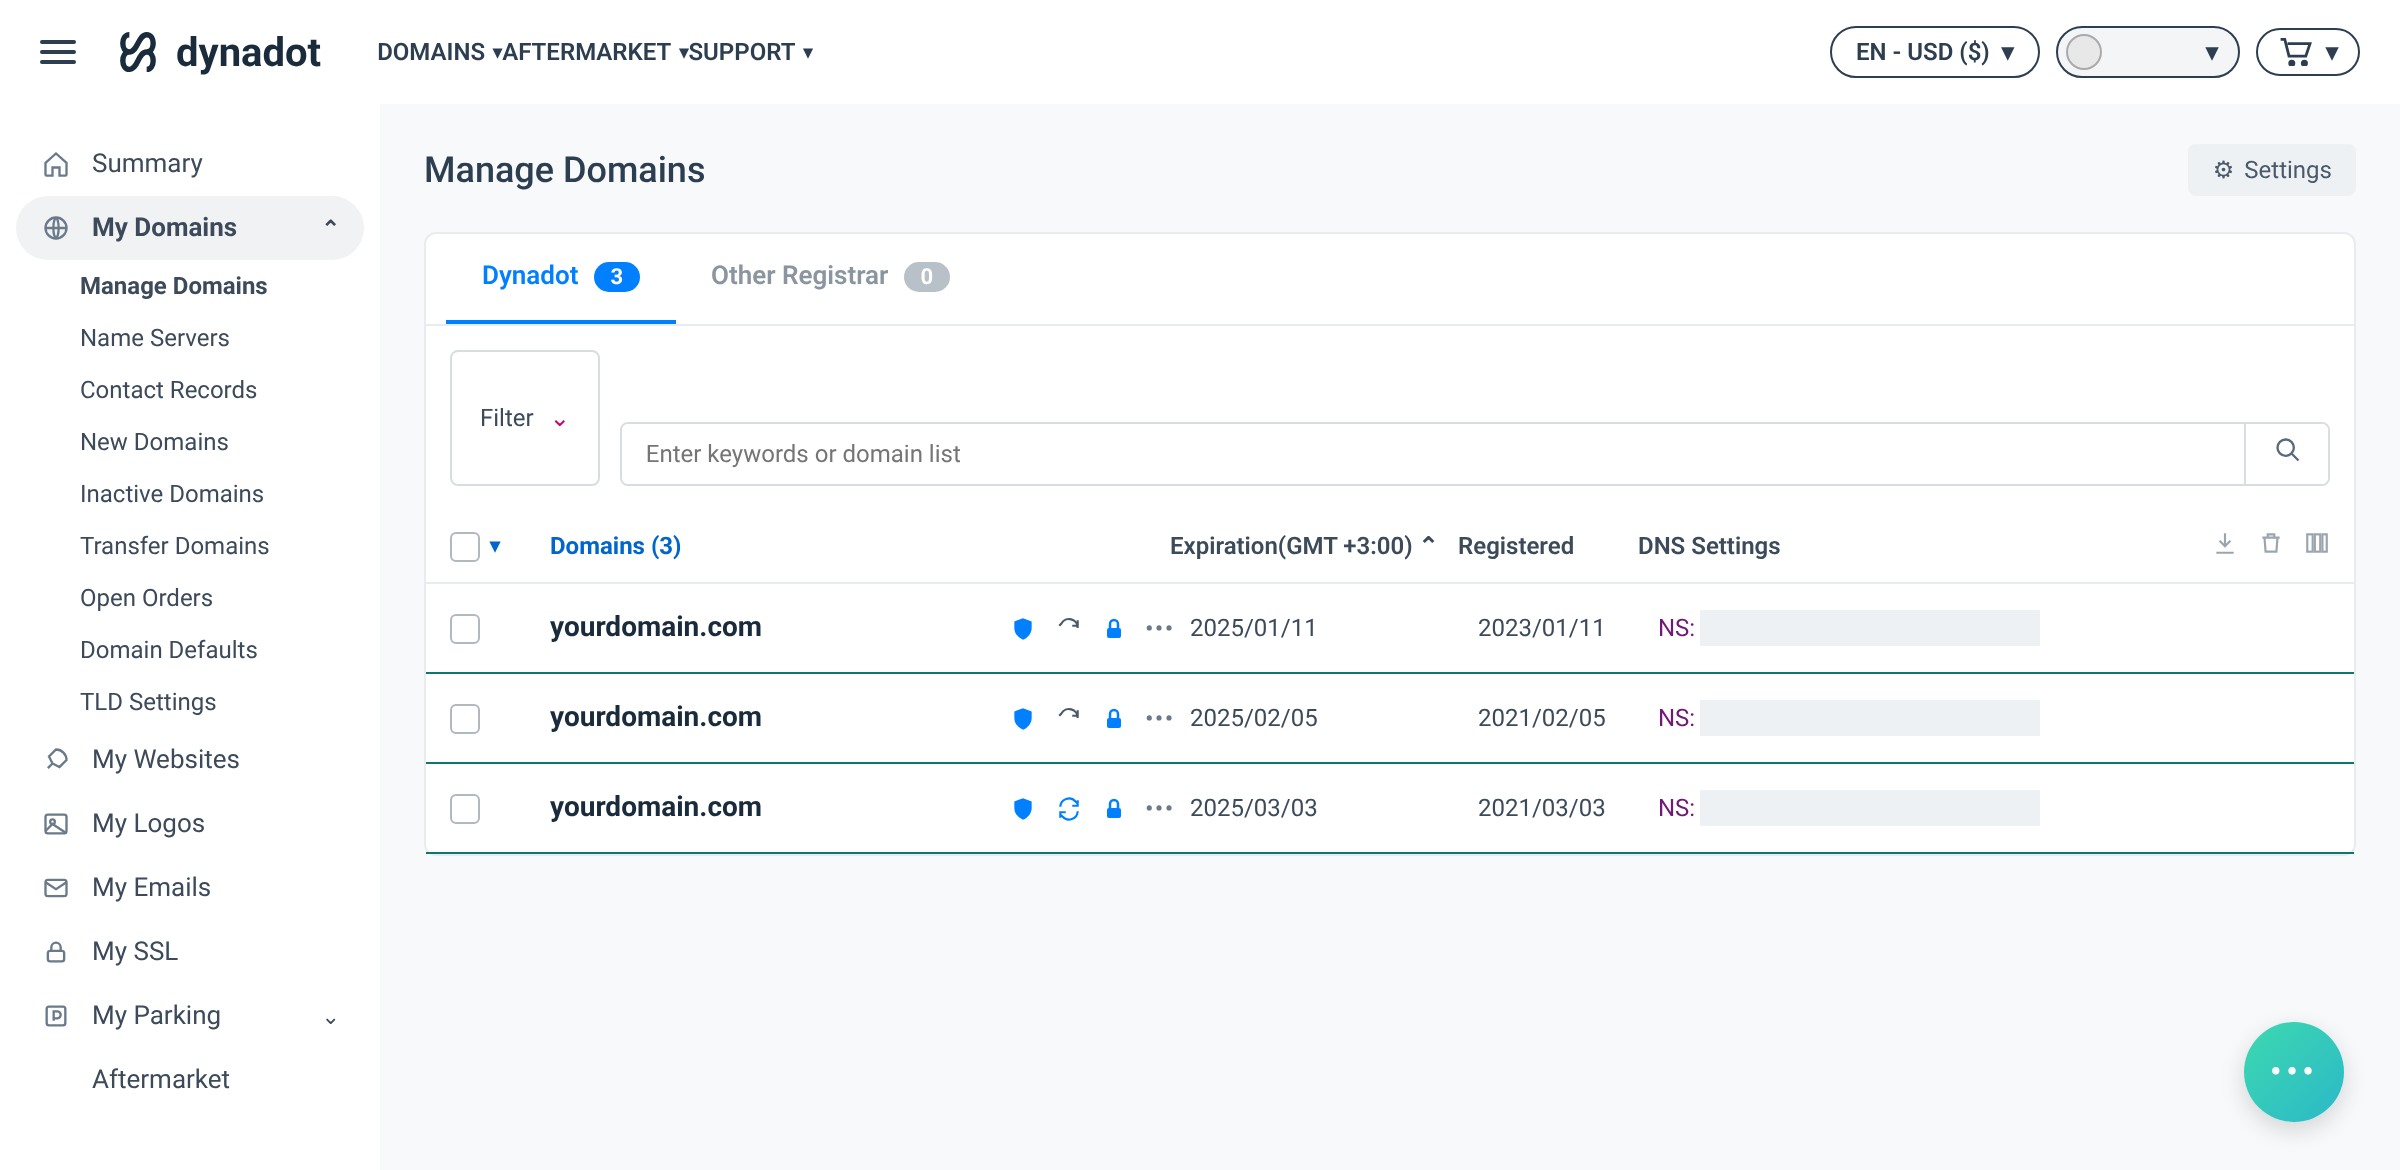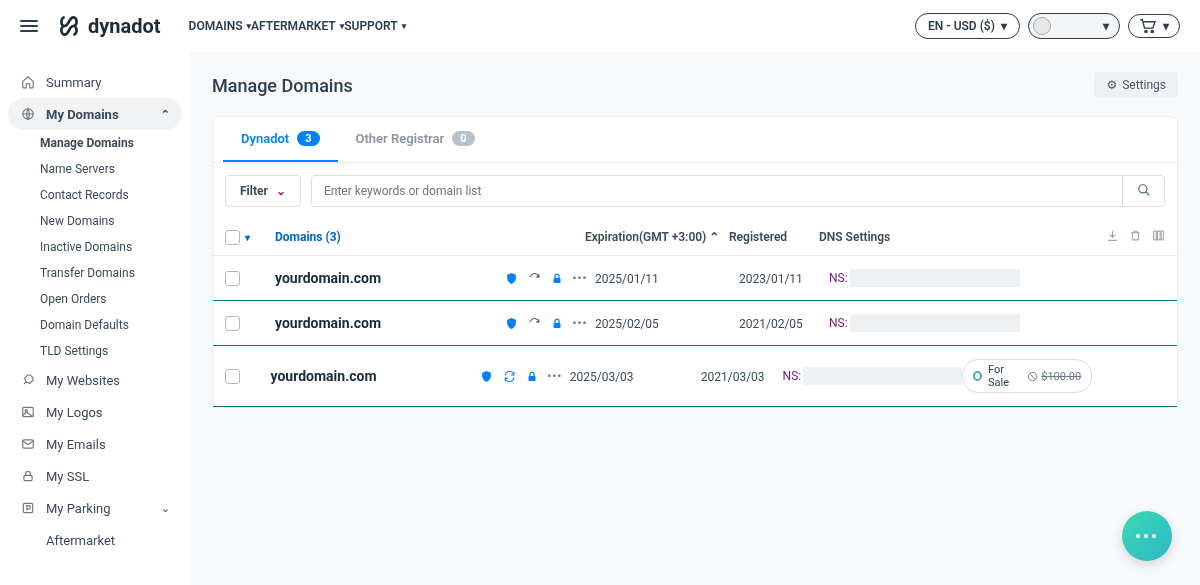--- a/index.html
+++ b/index.html
@@ -32,22 +32,22 @@
 .settings-btn { margin-left: auto; background: #eef1f4; border: none; border-radius: 4px; padding: 6px 12px; font-size: 12px; color: #4a5a6a; cursor: pointer; display: flex; align-items: center; gap: 5px; }
 
 .card { background: #fff; border: 1px solid #e8ecf0; border-radius: 6px; }
 .tabs { display: flex; border-bottom: 1px solid #e8ecf0; padding: 0 10px; }
 .tab { padding: 14px 18px; font-size: 13px; font-weight: 600; color: #8a95a0; cursor: pointer; display: flex; align-items: center; gap: 8px; border-bottom: 2px solid transparent; }
 .tab.active { color: #0080ff; border-bottom-color: #0080ff; }
 .badge { background: #b8c0c8; color: #fff; border-radius: 10px; padding: 1px 8px; font-size: 11px; font-weight: 700; min-width: 20px; text-align: center; }
 .tab.active .badge { background: #0080ff; }
 
 .toolbar { display: flex; padding: 12px 12px; gap: 10px; }
-.filter-btn { border: 1px solid #d8dde2; background: #fff; padding: 1px 14px; font-size: 12px; font-weight: 700; color: #3c4a5a; border-radius: 4px; cursor: pointer; display: flex; align-items: center; gap: 8px; }
-.search-wrap { flex: 1; display: flex; border: 1px solid #d8dde2; border-radius: 4px; overflow: hidden; }
+.filter-btn { border: 1px solid #d8dde2; background: #fff; padding: 1px 14px; font-size: 12px; font-weight: 400; color: #3c4a5a; border-radius: 4px; cursor: pointer; display: flex; align-items: center; gap: 8px; }
+.search-wrap { flex: 1; display: flex; border: 1px solid #d8dde2; border-radius: 4px; overflow: hidden; margin-top: 36px; }
 .search-input { flex: 1; border: none; padding: 8px 12px; font-size: 12px; outline: none; }
 .search-btn { width: 42px; border: none; border-left: 1px solid #d8dde2; background: #fff; cursor: pointer; color: #5a6a7a; }
 
 .thead { display: flex; align-items: center; padding: 10px 12px; border-bottom: 1px solid #e8ecf0; font-size: 12px; font-weight: 600; color: #3c4a5a; }
 .col-check { width: 50px; display: flex; align-items: center; gap: 4px; }
 .col-domain { width: 230px; }
 .col-domain-head { color: #0066cc; font-weight: 700; }
 .col-exp { width: 144px; }
 .col-reg { width: 90px; }
 .col-dns { flex: 1; }
@@ -372,28 +372,20 @@
                   <path d="M8 11V7a4 4 0 018 0v4" fill="none" stroke="#0080ff" stroke-width="2.5"></path>
                 </svg>
               </span>
       <span class="ico ico-more">•••</span>
     </div>
     <div class="col-exp"><span class="exp-date">2025/03/03</span></div>
     <div class="col-reg"><span class="reg-date">2021/03/03</span></div>
     <div class="col-dns" style="display:flex;align-items:center;">
       <span class="dns-val">NS:</span>
       <span class="dns-block"></span>
-      <div class="for-sale-pill">
-        <span class="dot-g"></span>
-        <span>For Sale</span>
-        <span class="price-strike"><svg width="11" height="11" viewBox="0 0 24 24" fill="none" stroke="#6b7a8a" stroke-width="2">
-                    <circle cx="12" cy="12" r="9"></circle>
-                    <path d="M6 6l12 12"></path>
-                  </svg>$100.00</span>
-      </div>
     </div>
     <div class="col-actions"></div>
   </div>
         </div>
     </div>
   </div>
 </div>
 
 <div class="chat-fab">
     <span>•••</span>

